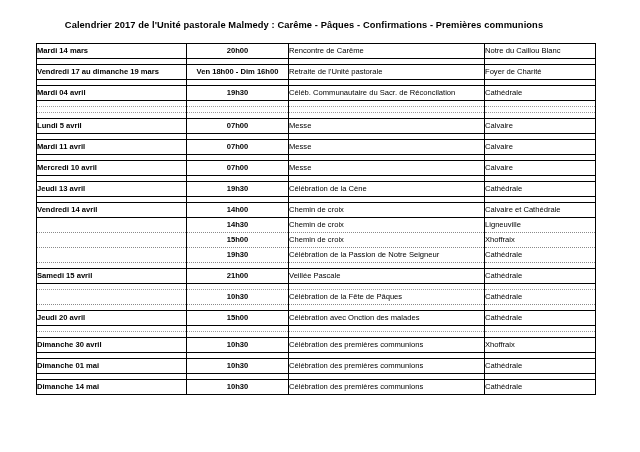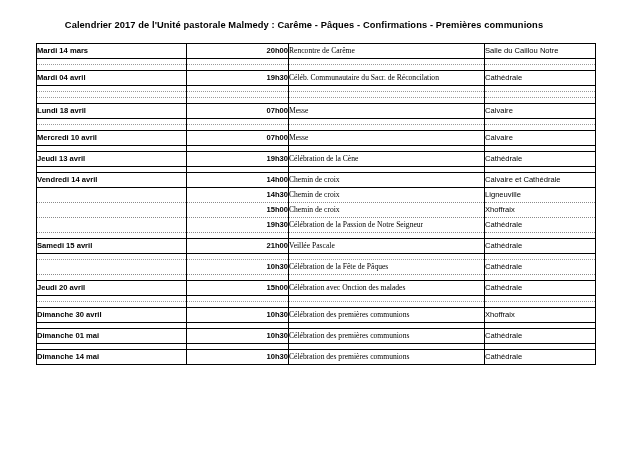--- a/index.html
+++ b/index.html
@@ -79,28 +79,27 @@
     font-size: 0;
     line-height: 0;
   }
   td.date-cell {
     padding-left: 3px;
     font-weight: bold;
     border-right: 1.2px solid #000;
     margin-left: 18px;
   }
   td.time-cell {
-    text-align: right;
+    text-align: center;
     font-weight: bold;
     border-right: 1.2px solid #000;
   }
   td.event-cell {
     padding-left: 3px;
     border-right: 1.2px solid #000;
-    font-family: Liberation Serif, serif;
   }
   td.place-cell {
     padding-left: 3px;
   }
   tr.spacer > td.date-cell,
   tr.spacer > td.time-cell,
   tr.spacer > td.event-cell {
     border-right: 1.2px solid #000;
   }
   
@@ -119,27 +118,33 @@
         <col class="c-date">
         <col class="c-time">
         <col class="c-event">
         <col class="c-place">
       </colgroup>
       <tbody id="cal-body">
           <tr class="row">
             <td class="date-cell">Mardi 14 mars</td>
             <td class="time-cell">20h00</td>
             <td class="event-cell">Rencontre de Carême</td>
-            <td class="place-cell">Salle du Caillou Notre</td>
-          </tr>
-          <tr class="spacer">
-            <td class="date-cell">&nbsp;</td>
-            <td class="time-cell">&nbsp;</td>
-            <td class="event-cell">&nbsp;</td>
-            <td class="place-cell">&nbsp;</td>
+            <td class="place-cell">Notre du Caillou Blanc</td>
+          </tr>
+          <tr class="spacer">
+            <td class="date-cell">&nbsp;</td>
+            <td class="time-cell">&nbsp;</td>
+            <td class="event-cell">&nbsp;</td>
+            <td class="place-cell">&nbsp;</td>
+          </tr>
+          <tr class="row">
+            <td class="date-cell">Vendredi 17 au dimanche 19 mars</td>
+            <td class="time-cell">Ven 18h00 - Dim 16h00</td>
+            <td class="event-cell">Retraite de l'Unité pastorale</td>
+            <td class="place-cell">Foyer de Charité</td>
           </tr>
           <tr class="spacer">
             <td class="date-cell">&nbsp;</td>
             <td class="time-cell">&nbsp;</td>
             <td class="event-cell">&nbsp;</td>
             <td class="place-cell">&nbsp;</td>
           </tr>
           <tr class="row">
             <td class="date-cell">Mardi 04 avril</td>
             <td class="time-cell">19h30</td>
@@ -158,30 +163,36 @@
             <td class="event-cell">&nbsp;</td>
             <td class="place-cell">&nbsp;</td>
           </tr>
           <tr class="spacer">
             <td class="date-cell">&nbsp;</td>
             <td class="time-cell">&nbsp;</td>
             <td class="event-cell">&nbsp;</td>
             <td class="place-cell">&nbsp;</td>
           </tr>
           <tr class="row">
-            <td class="date-cell">Lundi 18 avril</td>
+            <td class="date-cell">Lundi 5 avril</td>
             <td class="time-cell">07h00</td>
             <td class="event-cell">Messe</td>
             <td class="place-cell">Calvaire</td>
           </tr>
           <tr class="spacer">
             <td class="date-cell">&nbsp;</td>
             <td class="time-cell">&nbsp;</td>
             <td class="event-cell">&nbsp;</td>
             <td class="place-cell">&nbsp;</td>
+          </tr>
+          <tr class="row">
+            <td class="date-cell">Mardi 11 avril</td>
+            <td class="time-cell">07h00</td>
+            <td class="event-cell">Messe</td>
+            <td class="place-cell">Calvaire</td>
           </tr>
           <tr class="spacer">
             <td class="date-cell">&nbsp;</td>
             <td class="time-cell">&nbsp;</td>
             <td class="event-cell">&nbsp;</td>
             <td class="place-cell">&nbsp;</td>
           </tr>
           <tr class="row">
             <td class="date-cell">Mercredi 10 avril</td>
             <td class="time-cell">07h00</td>

